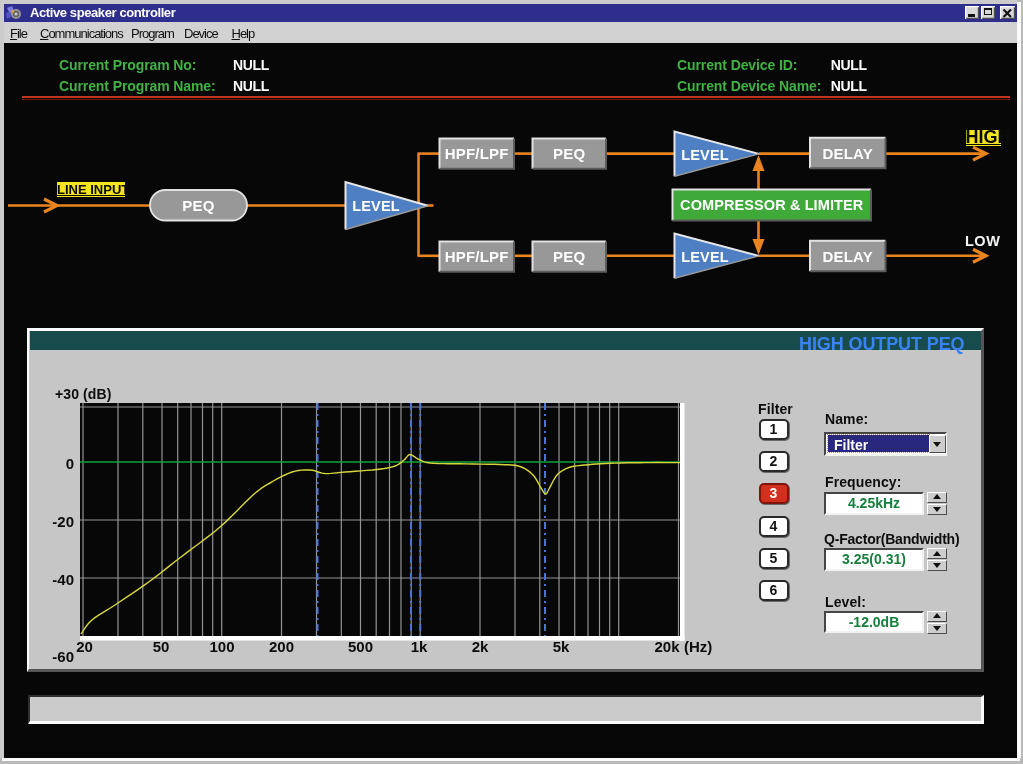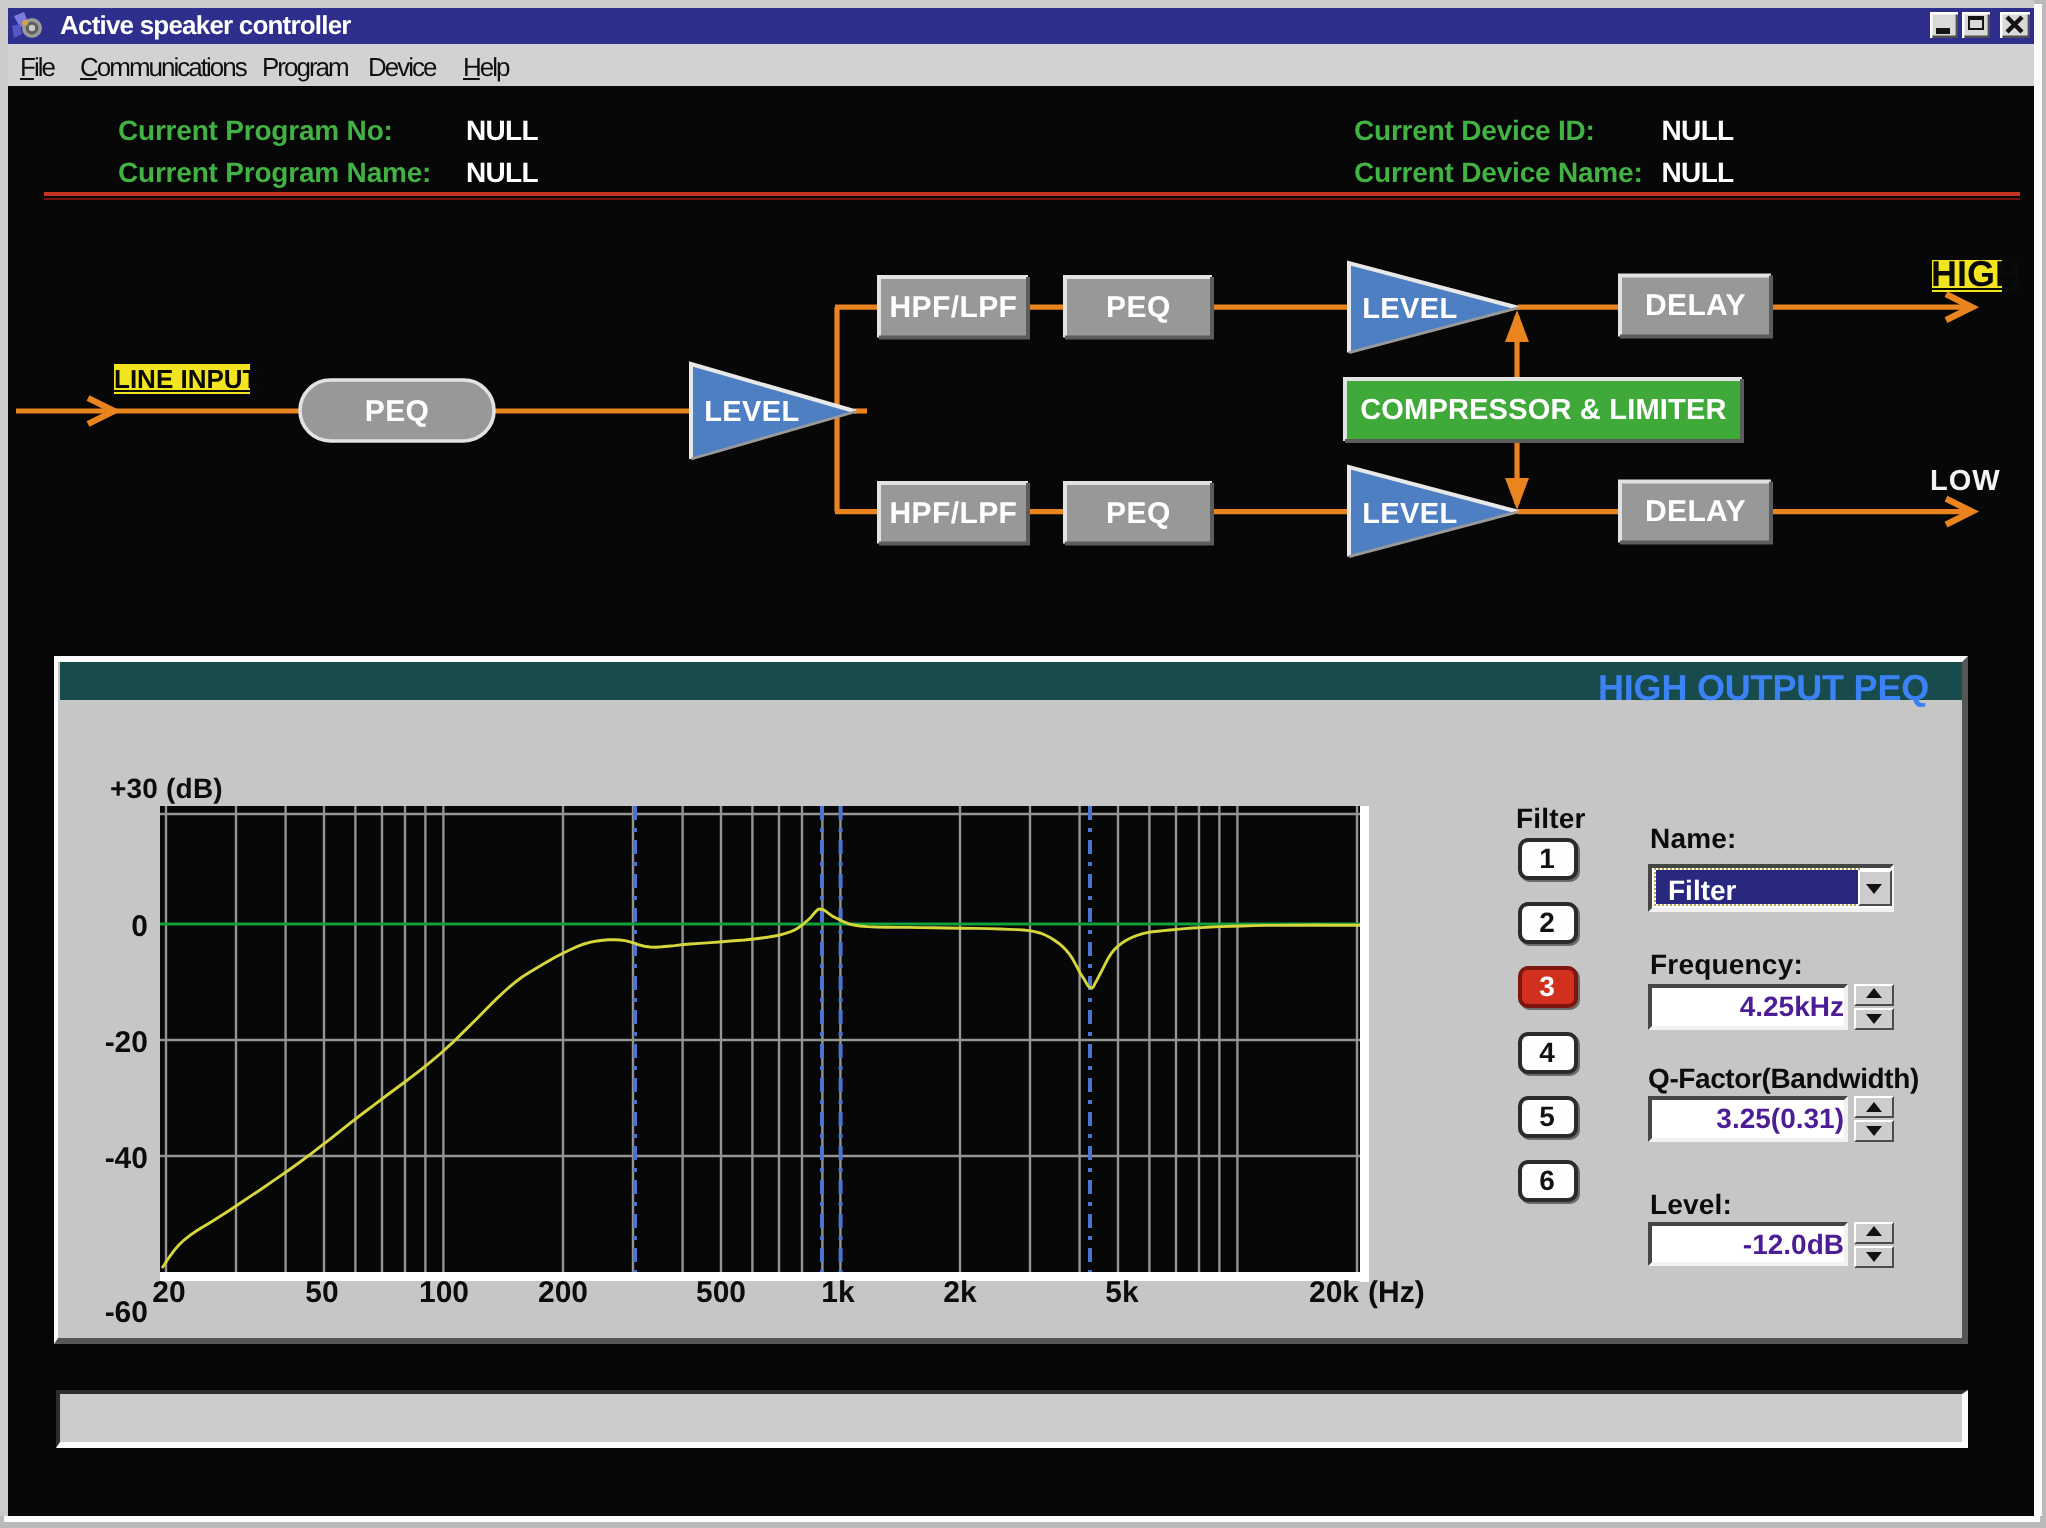--- a/index.html
+++ b/index.html
@@ -9,21 +9,21 @@
 .green { color:#41b243; font-size:14px; font-weight:bold; letter-spacing:-0.1px; }
 .wht { color:#fdfdfd; font-size:14px; font-weight:bold; letter-spacing:-0.35px; }
 .lab { color:#0c0c0c; font-size:14px; font-weight:bold; letter-spacing:0.1px; }
 .axis { color:#0c0c0c; font-size:15px; font-weight:bold; position:absolute; transform:translateX(-50%); }
 .ylab { color:#0c0c0c; font-size:15px; font-weight:bold; position:absolute; width:40px; text-align:right; left:34px; }
 .fbtn { position:absolute; left:758.5px; width:30px; height:21px; background:#fefefe; border:2px solid #2a2a2a;
         border-radius:5px; color:#111; font-size:14px; font-weight:bold; text-align:center; line-height:16.5px;
         box-shadow:1px 1px 0 #6a6a6a; }
 .valbox { position:absolute; left:824px; width:100px; height:22.5px; background:#fff;
           border-top:2px solid #454545; border-left:2px solid #454545; border-bottom:2px solid #f2f2f2; border-right:2px solid #f2f2f2;
-          color:#4c1d95; font-size:14px; font-weight:bold; text-align:right; line-height:19px; }
+          color:#15803d; font-size:14px; font-weight:bold; text-align:center; line-height:19px; }
 .spin { position:absolute; left:926.5px; width:20.5px; height:23px; }
 .spin > div { position:absolute; left:0; width:20.5px; height:11px; background:#cdcdcd;
    border-top:1.5px solid #fff; border-left:1.5px solid #fff; border-bottom:1.5px solid #4c4c4c; border-right:1.5px solid #4c4c4c; }
 .tup { width:0;height:0;border-left:4.5px solid transparent;border-right:4.5px solid transparent;border-bottom:5px solid #111; margin:1.5px auto 0; }
 .tdn { width:0;height:0;border-left:4.5px solid transparent;border-right:4.5px solid transparent;border-top:5px solid #111; margin:2px auto 0; }
 .wbtn { position:absolute; top:5.5px; height:13px; background:#d9d9d9;
   box-shadow:inset 1.2px 1.2px 0 #ffffff, inset -1.2px -1.2px 0 #505050; }
 </style></head>
 <body>
 

